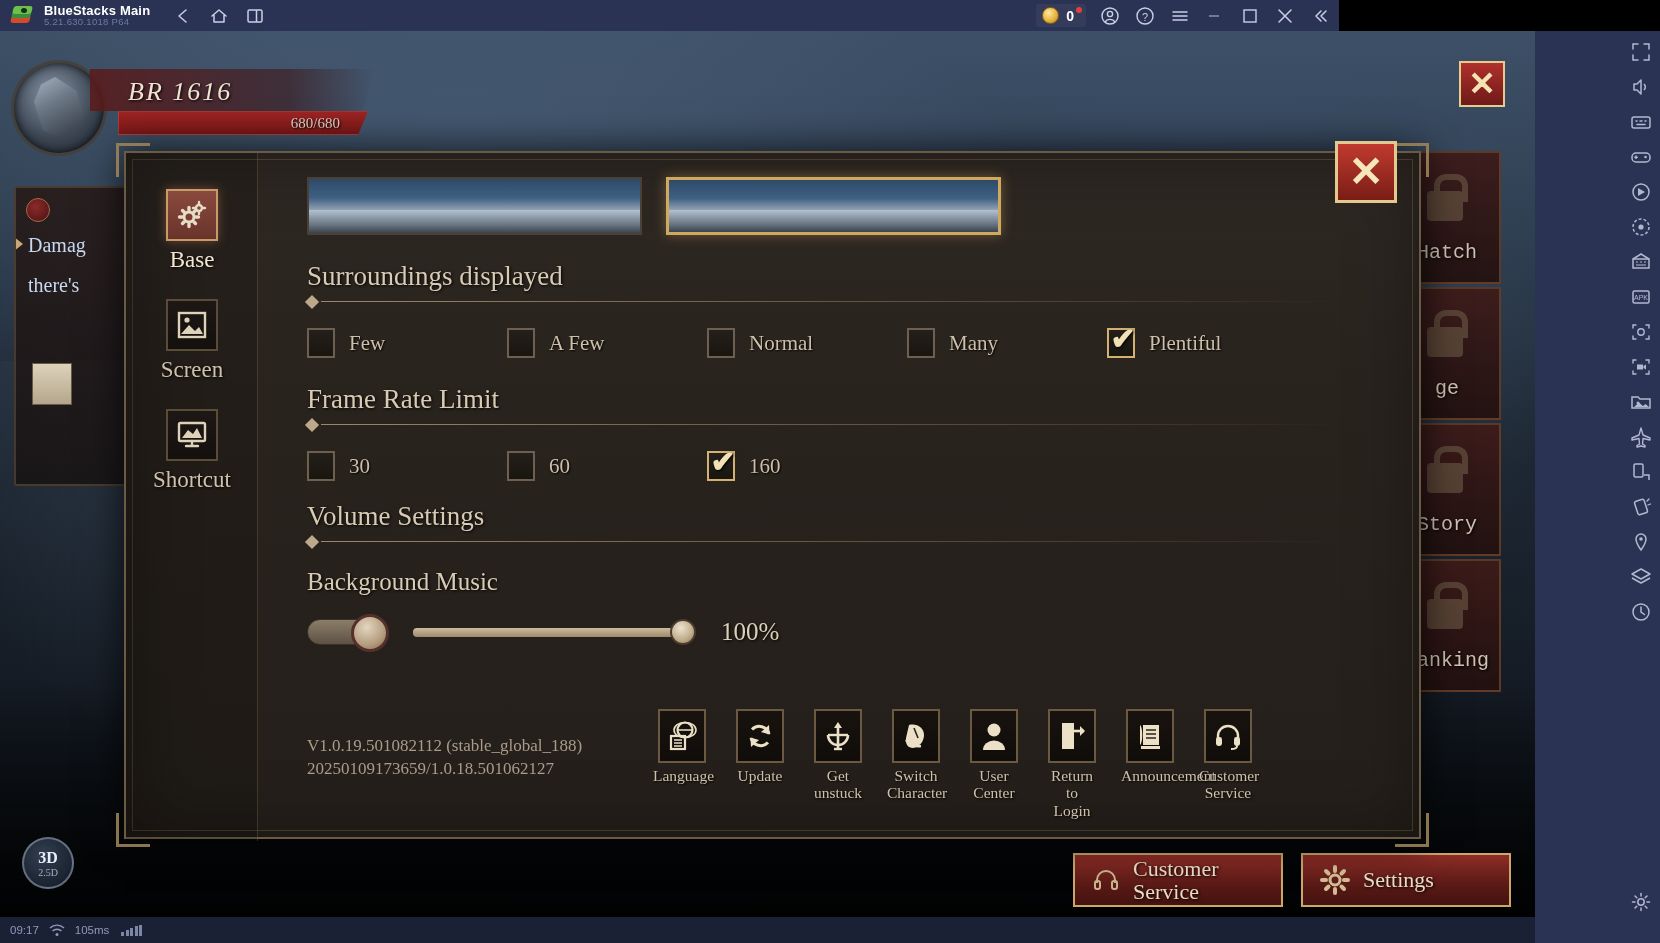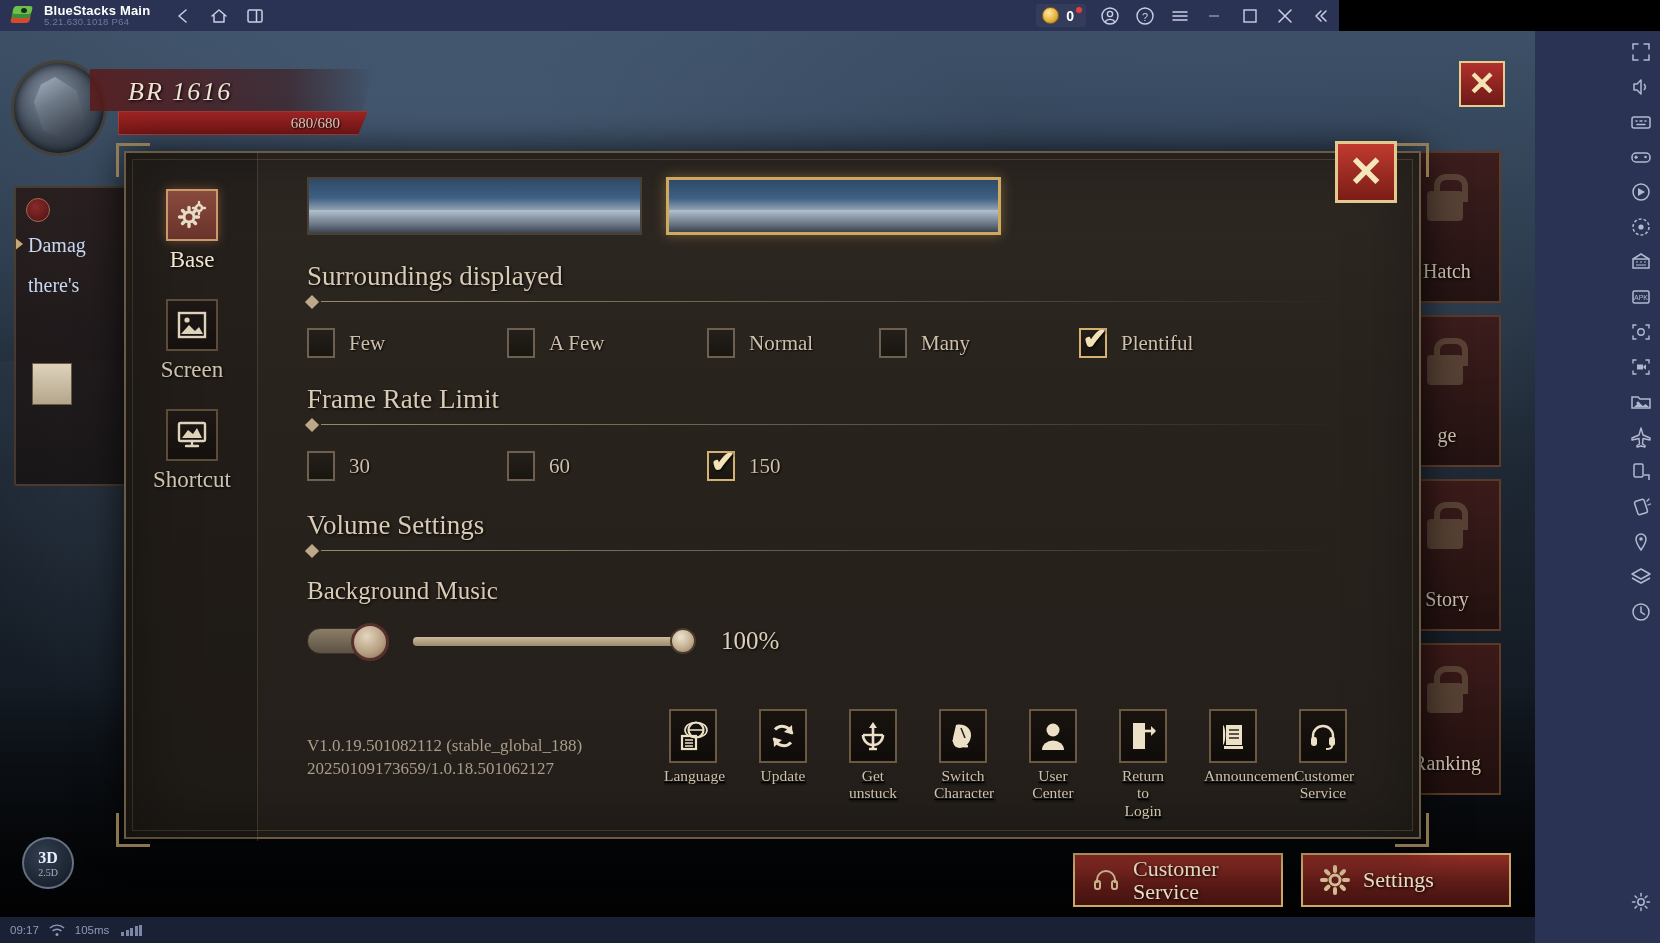--- a/index.html
+++ b/index.html
@@ -79,23 +79,23 @@
      background: radial-gradient(circle at 40% 35%, #8b2a2a, #4a1212); border:1px solid #a36b4a; }
   .chat-line1 { position: absolute; left: 12px; top: 46px; font-size: 20px; color:#c8d8f0; }
   .chat-line2 { position: absolute; left: 12px; top: 86px; font-size: 20px; color:#c8d8f0; }
   .chat-arrow { position:absolute; left:-6px; top:46px; width:0;height:0;
      border-left: 13px solid #c9a878; border-top: 10px solid transparent; border-bottom: 10px solid transparent; }
   .note-icon { position:absolute; left:16px; top:175px; width: 40px; height: 42px;
      background: linear-gradient(180deg, #ded2bb, #b3a68c); border: 1px solid #6a5a42; }
 
   
   .rcol { position: absolute; right: 26px; top: 120px; width: 120px; }
-  .rcol-item { width: 112px; height: 152px; margin-bottom: 12px; position: relative;
+  .rcol-item { width: 112px; height: 133px; margin-bottom: 3px; position: relative;
      background: linear-gradient(180deg, rgba(62,26,24,.92), rgba(34,16,14,.92));
-     border: 2px solid rgba(110,72,46,.75); }
+     border: 2px solid rgba(110,72,46,.75); font-family: Liberation Mono, monospace; }
   .rlock { position:absolute; left:50%; top:38px; transform: translateX(-50%);
      width: 36px; height: 30px; background: #6d5b46; border-radius: 4px; opacity:.62; }
   .rlock:before { content:""; position:absolute; left:7px; top:-17px; width: 22px; height: 22px;
      border: 6px solid #6d5b46; border-bottom: none; border-radius: 12px 12px 0 0; }
   .rlabel { position:absolute; left:0; bottom: 18px; width: 112px; text-align:center;
      font-size: 20px; color: #cfc2b1; text-shadow: 1px 1px 3px #000; }
 
   
   .game-x { position:absolute; right: 30px; top: 30px; width: 46px; height: 46px;
      background: linear-gradient(180deg, #b0302c, #6e1a18); border: 2px solid #e4cc8c;
@@ -174,21 +174,21 @@
      background: radial-gradient(circle at 40% 32%, #e3d6c0, #b59d7f 60%, #7e6a50);
      border: 3px solid #55302a; }
   .track { width: 272px; height: 9px; margin-left: 30px; position: relative;
      background: linear-gradient(180deg, #cdbb9c, #9d8a6e); border-radius: 4px; }
   .track-knob { position: absolute; right: -11px; top: -9px; width: 26px; height: 26px; border-radius: 50%;
      background: radial-gradient(circle at 40% 32%, #ede3cf, #c0ac8c 60%, #8c7858); border: 2px solid #4b3b2c; }
   .pct { margin-left: 36px; font-size: 25px; color: #ddd0b8; text-shadow: 1px 1px 3px #000; }
 
   .footer { position: absolute; left: 48px; right: 26px; bottom: 18px; display: flex; align-items: flex-start; }
   .ver { font-size: 17px; color: #a99c8a; line-height: 1.35; width: 330px; padding-top: 26px; }
-  .fbtns { display: flex; gap: 32px; margin-left: 27px; text-decoration: underline; }
+  .fbtns { display: flex; gap: 20px; margin-left: 16px; }
   .fbtn { width: 58px; text-align: center; cursor: pointer; }
   .fbox { width: 48px; height: 54px; margin: 0 auto 4px;
      background: linear-gradient(180deg, #18130f, #100c09); border: 2px solid #6b5a41;
      display:flex; align-items:center; justify-content:center; }
   .fbox svg { display:block; }
   .flbl { font-size: 15.5px; color: #cec1ab; line-height: 1.12; text-shadow: 1px 1px 2px #000; white-space: pre-line; }
 
   
   .bs-side { position: absolute; right: 0; top: 31px; width: 125px; height: 912px; background: #2b3354; }
   .bs-side-inner { position:absolute; right: 0; top: 0; width: 38px; height: 912px;
@@ -447,21 +447,21 @@
           </div>
         <div class="optrow">
           <div class="opt" style="width:200px">
             <div class="cbox"></div>
             <div class="opt-lbl">Few</div>
           </div>
           <div class="opt" style="width:200px">
             <div class="cbox"></div>
             <div class="opt-lbl">A Few</div>
           </div>
-          <div class="opt" style="width:172px">
+          <div class="opt" style="width:200px">
             <div class="cbox"></div>
             <div class="opt-lbl">Normal</div>
           </div>
           <div class="opt" style="width:200px">
             <div class="cbox"></div>
             <div class="opt-lbl">Many</div>
           </div>
           <div class="opt">
             <div class="cbox on"></div>
             <div class="opt-lbl">Plentiful</div>
@@ -477,25 +477,25 @@
           <div class="opt" style="width:200px">
             <div class="cbox"></div>
             <div class="opt-lbl">30</div>
           </div>
           <div class="opt" style="width:200px">
             <div class="cbox"></div>
             <div class="opt-lbl">60</div>
           </div>
           <div class="opt">
             <div class="cbox on"></div>
-            <div class="opt-lbl">150</div>
-          </div>
-        </div>
-
-        <div class="sec-title" style="margin-top:29px">Volume Settings</div>
+            <div class="opt-lbl">160</div>
+          </div>
+        </div>
+
+        <div class="sec-title" style="margin-top:20px">Volume Settings</div>
         <div class="sec-rule">
             <div class="dia"></div>
             <div class="line"></div>
           </div>
         <div class="sec-title" style="font-size:25px;margin-top:22px">Background Music</div>
 
         <div class="slider-row">
           <div class="mini-slider">
             <div class="mini-knob"></div>
           </div>

